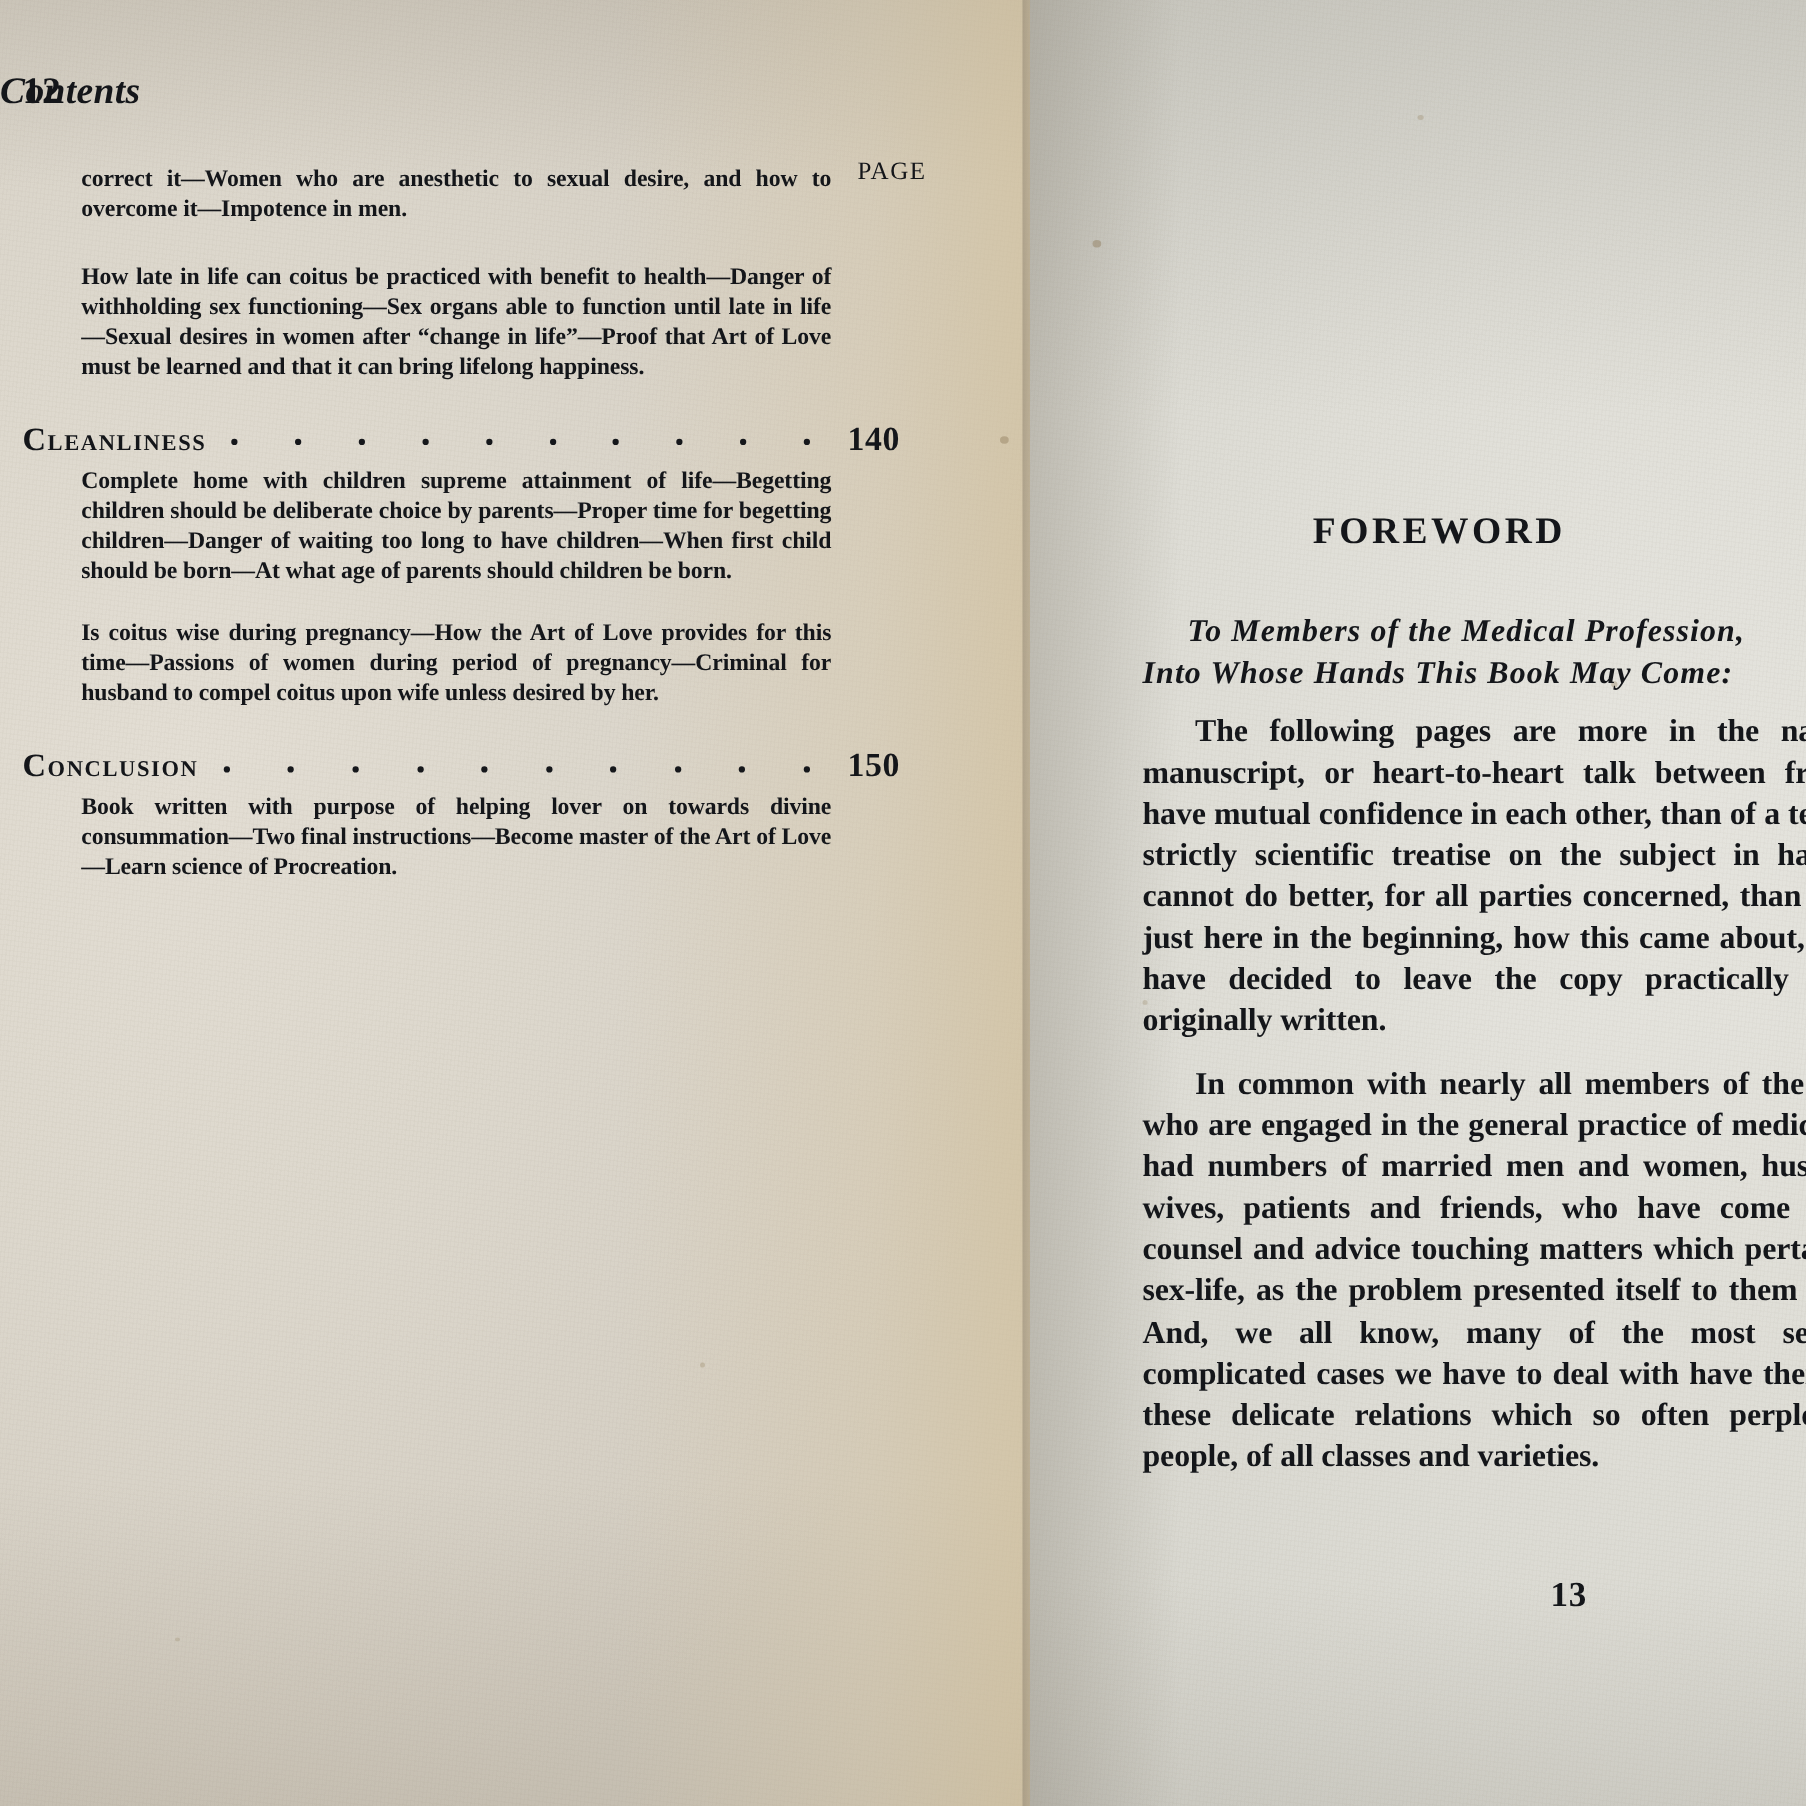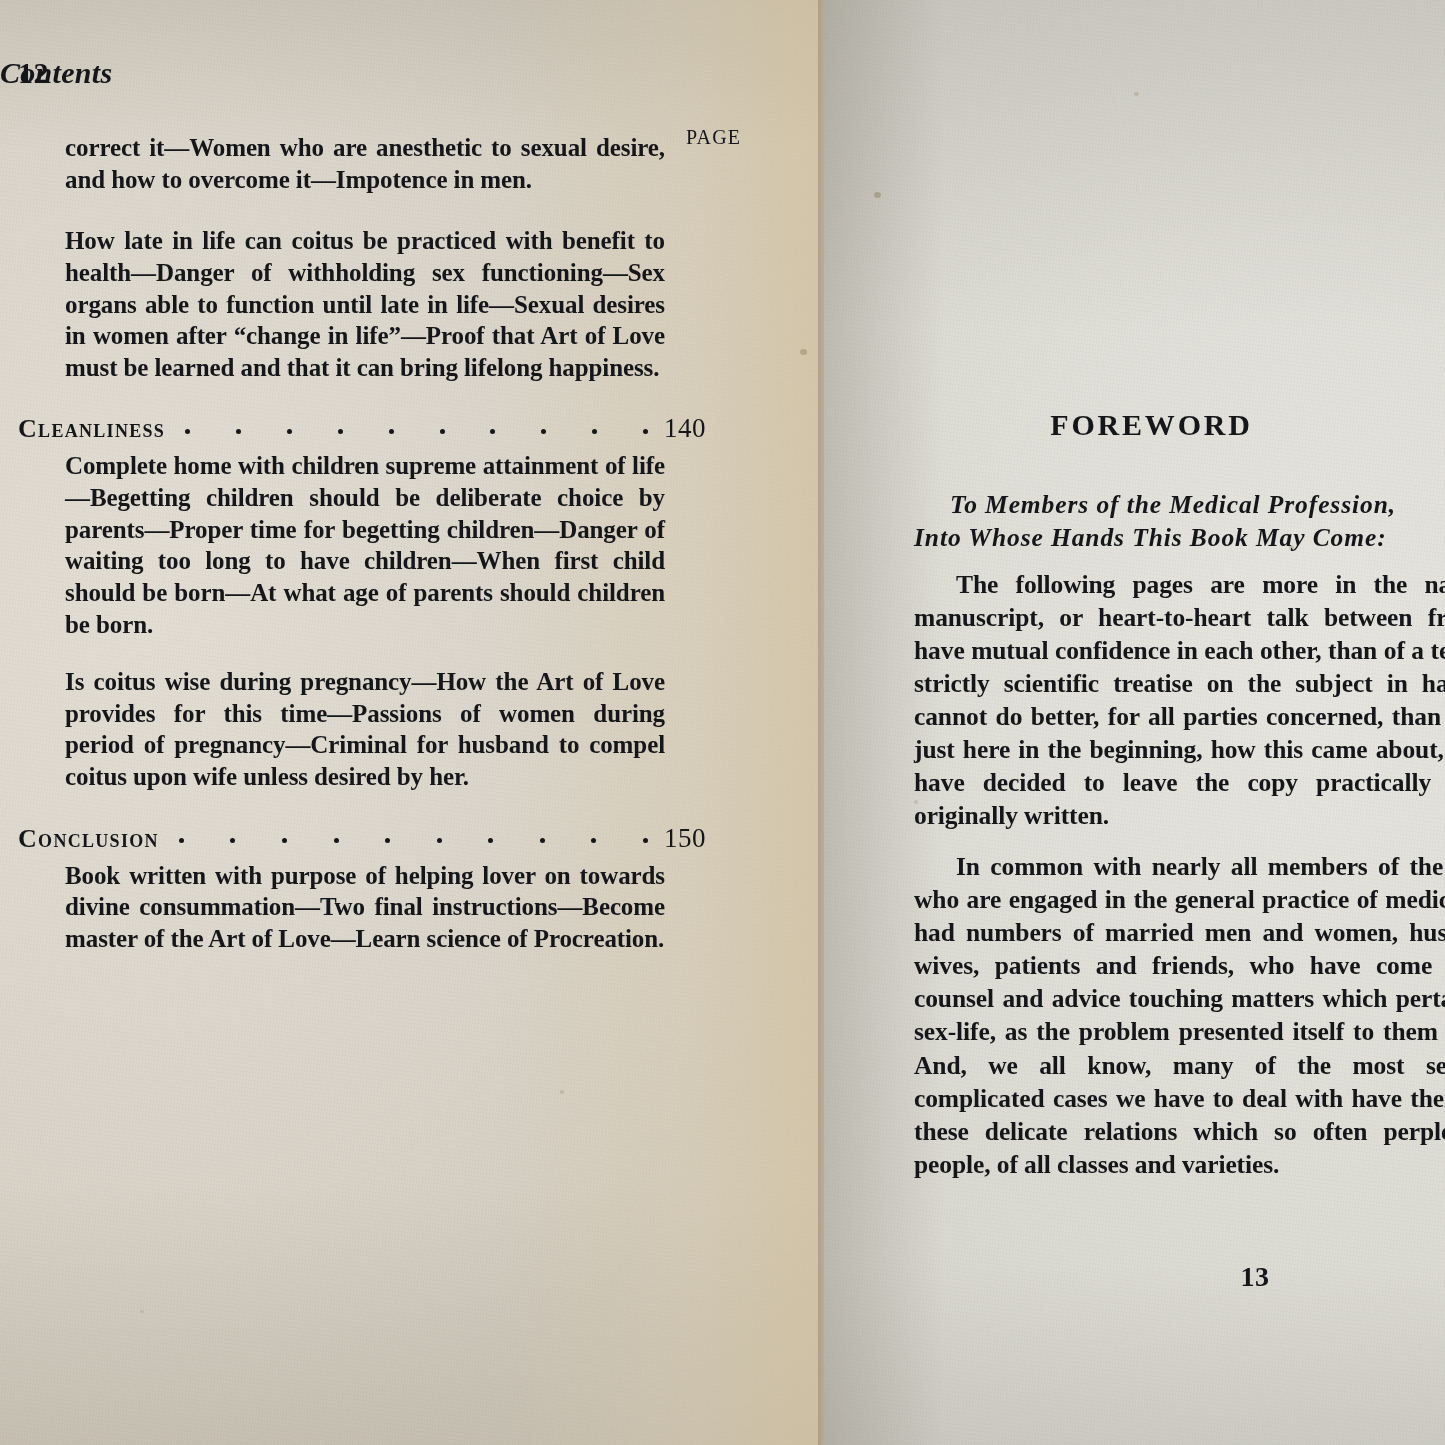--- a/index.html
+++ b/index.html
@@ -135,21 +135,21 @@
 
   #contents-col {
     position: absolute;
     left: 0; top: 132px;
     width: 760px;
   }
 
   .toc-desc {
     margin: 0 0 26px 0;
     padding: 0 95px 0 65px;
-    font-size: 25px;
+    font-size: 19px;
     line-height: 1.265;
     text-align: justify;
     font-weight: 600;
     letter-spacing: -0.1px;
   }
   .toc-desc.first { margin-bottom: 30px; }
 
   .toc-entry {
     display: flex;
     align-items: baseline;
@@ -174,24 +174,24 @@
   .toc-dots i {
     position: absolute;
     bottom: 0.24em;
     width: 5px; height: 5px;
     border-radius: 50%;
     background: #15171b;
     display: block;
   }
   .toc-page {
     font-size: 27px;
-    font-weight: 400;
+    font-weight: 700;
     letter-spacing: 0.5px;
     min-width: 56px;
-    text-align: left;
+    text-align: right;
   }
 
   
   #foreword-col {
     position: absolute;
     left: 914px;
     top: 408px;
     width: 650px;   
   }
   #foreword-heading {

